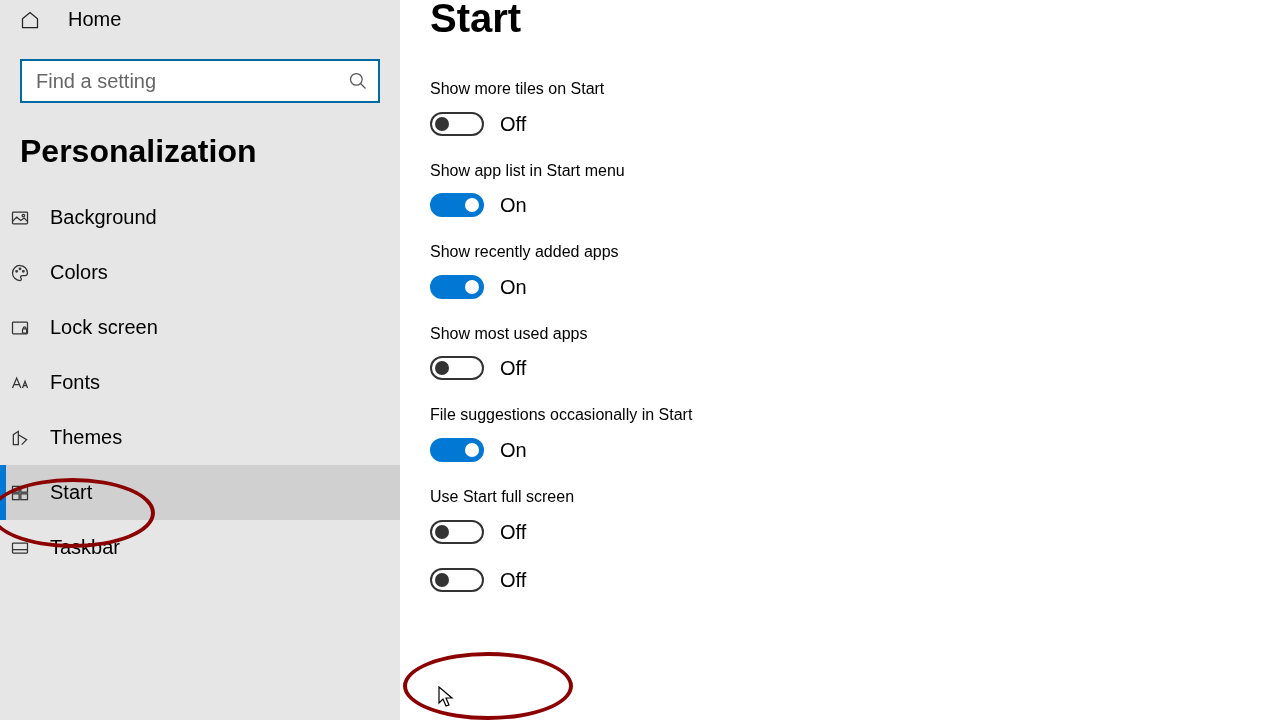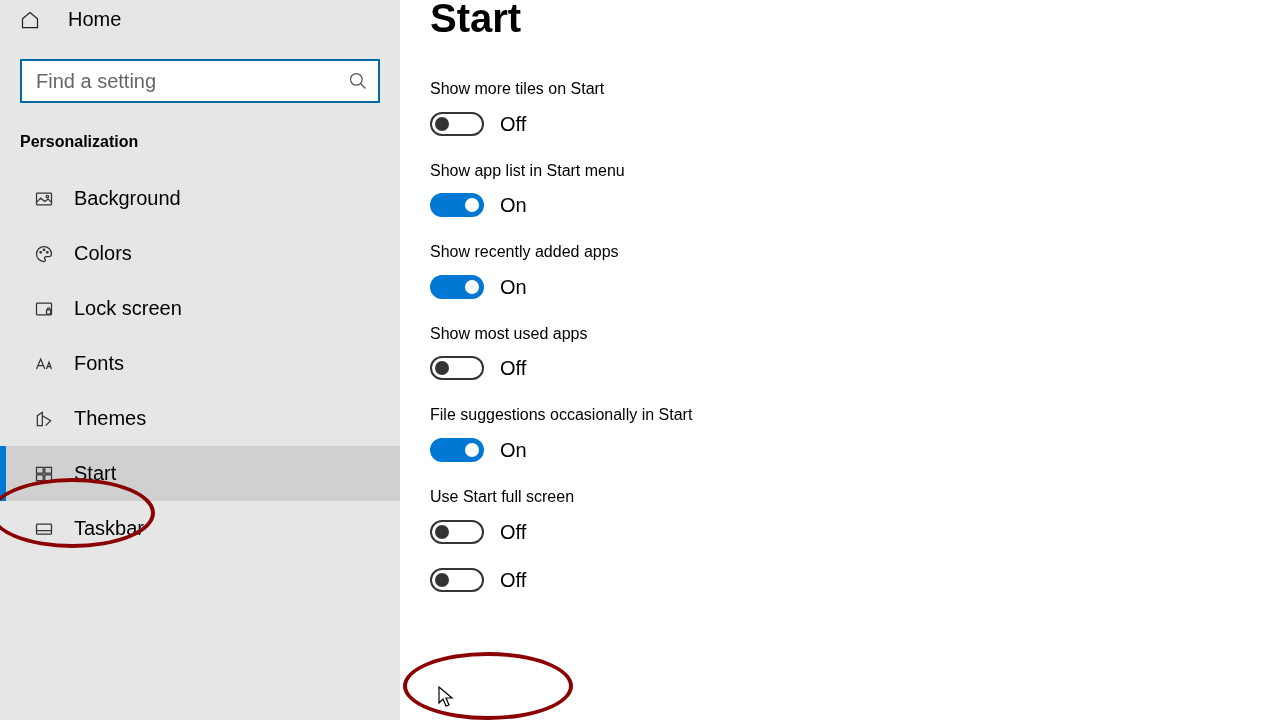--- a/index.html
+++ b/index.html
@@ -10,24 +10,24 @@
   .home-item { display: flex; align-items: center; gap: 28px; padding: 8px 0 8px 20px; cursor: pointer; }
   .home-item .icon { width: 20px; height: 20px; color: #222; }
   .home-item span.lbl { font-size: 20px; color: #000; }
   
   .search-wrap { padding: 20px; }
   .search-box { width: 360px; height: 44px; border: 2px solid #0369a1; background: #fff; display: flex; align-items: center; padding: 0 10px 0 14px; }
   .search-input { border: none; outline: none; flex: 1; font-size: 20px; background: transparent; color: #666; font-style: italic; }
   .search-input::placeholder { color: #666; font-style: normal; }
   .search-icon { width: 20px; height: 20px; color: #555; }
   
-  .section-title { font-size: 16px; font-weight: 600; color: #000; padding: 10px 20px 20px 20px; }
+  .section-title { font-size: 32px; font-weight: 600; color: #000; padding: 10px 20px 20px 20px; }
   
   .nav-list { }
-  .nav-item { display: flex; align-items: center; gap: 20px; padding: 16px 0 16px 34px; cursor: pointer; font-size: 20px; color: #000; }
+  .nav-item { display: flex; align-items: center; gap: 20px; padding: 16px 0 16px 10px; cursor: pointer; font-size: 20px; color: #000; }
   .nav-item.active { background: #d0d0d0; position: relative; }
   .nav-item.active::before { content: ""; position: absolute; left: 0; top: 0; bottom: 0; width: 6px; background: #0078d4; }
   .nav-item .icon { width: 20px; height: 20px; color: #333; flex-shrink: 0; }
   
   
   .content { flex: 1; padding: 0 0 0 30px; overflow: hidden; }
   .page-title { font-size: 40px; font-weight: 600; color: #000; padding-top: 0; line-height: 1; margin-bottom: 40px; margin-top: -2px;}
   
   .setting { margin-bottom: 24px; }
   .setting-label { font-size: 16px; color: #000; margin-bottom: 12px; max-width: 800px; line-height: 1.35; }

